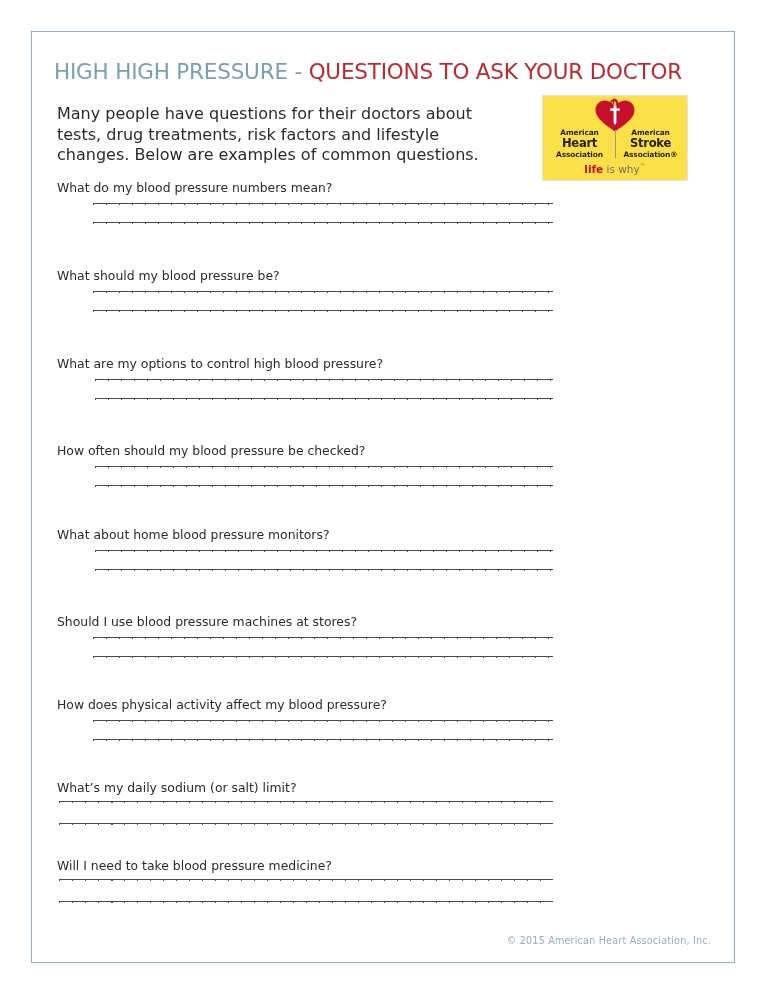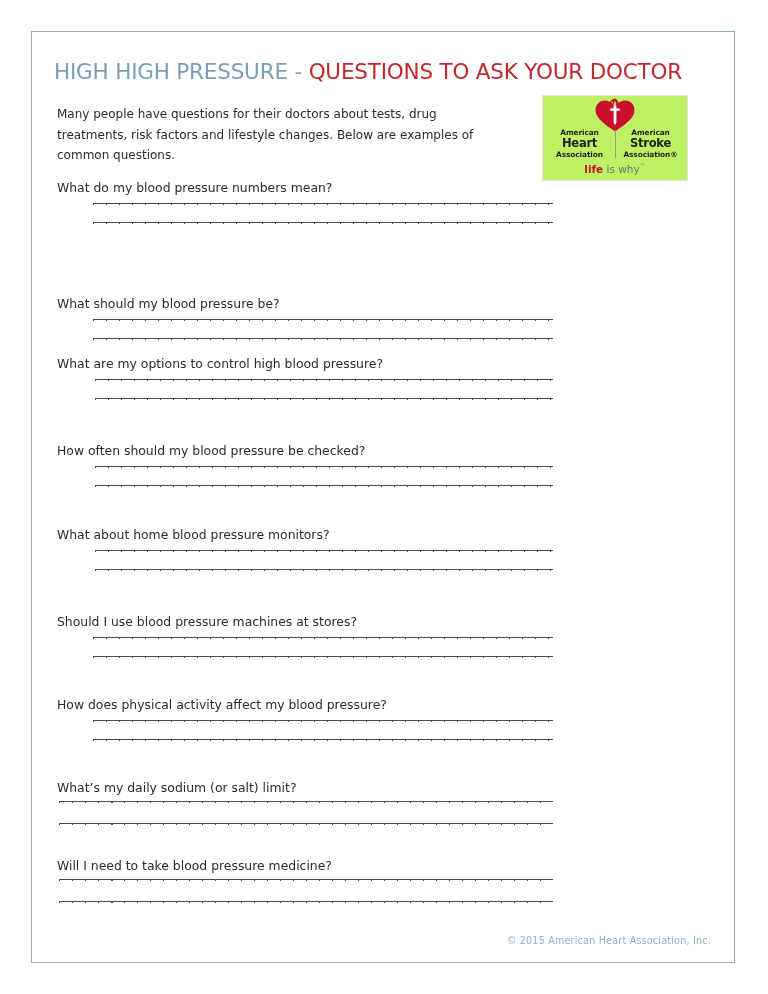--- a/index.html
+++ b/index.html
@@ -49,34 +49,34 @@
   .title-part-b {
     color: #c1282d;
   }
 
   
   .intro {
     position: absolute;
     left: 25px;
     top: 72px;
     width: 450px;
-    font-size: 12px;
+    font-size: 16px;
     line-height: 20.5px;
     color: #2b2b2b;
     font-family: "DejaVu Sans", sans-serif;
   }
 
   
   .logo-box {
     position: absolute;
     left: 510px;
     top: 63px;
     width: 146px;
     height: 86px;
-    background: #bef264;
+    background: #fde047;
     border: 1px solid #e3e3e3;
     box-sizing: border-box;
   }
   .logo-heart {
     position: absolute;
     left: 50%;
     top: 2px;
     transform: translateX(-50%);
     width: 44px;
     height: 34px;
@@ -227,21 +227,21 @@
   </div>
 
   <div class="qblock" style="top:148px;">
     <div class="qtext">What do my blood pressure numbers mean?</div>
     <div class="answer-lines">
       <div class="rule" style="margin-left:36px; width:460px;"></div>
       <div class="rule" style="margin-left:36px; width:460px;"></div>
     </div>
   </div>
 
-  <div class="qblock" style="top:236px;margin-top:28px;">
+  <div class="qblock" style="top:236px;">
     <div class="qtext">What should my blood pressure be?</div>
     <div class="answer-lines">
       <div class="rule" style="margin-left:36px; width:460px;"></div>
       <div class="rule" style="margin-left:36px; width:460px;"></div>
     </div>
   </div>
 
   <div class="qblock" style="top:324px;">
     <div class="qtext">What are my options to control high blood pressure?</div>
     <div class="answer-lines">

